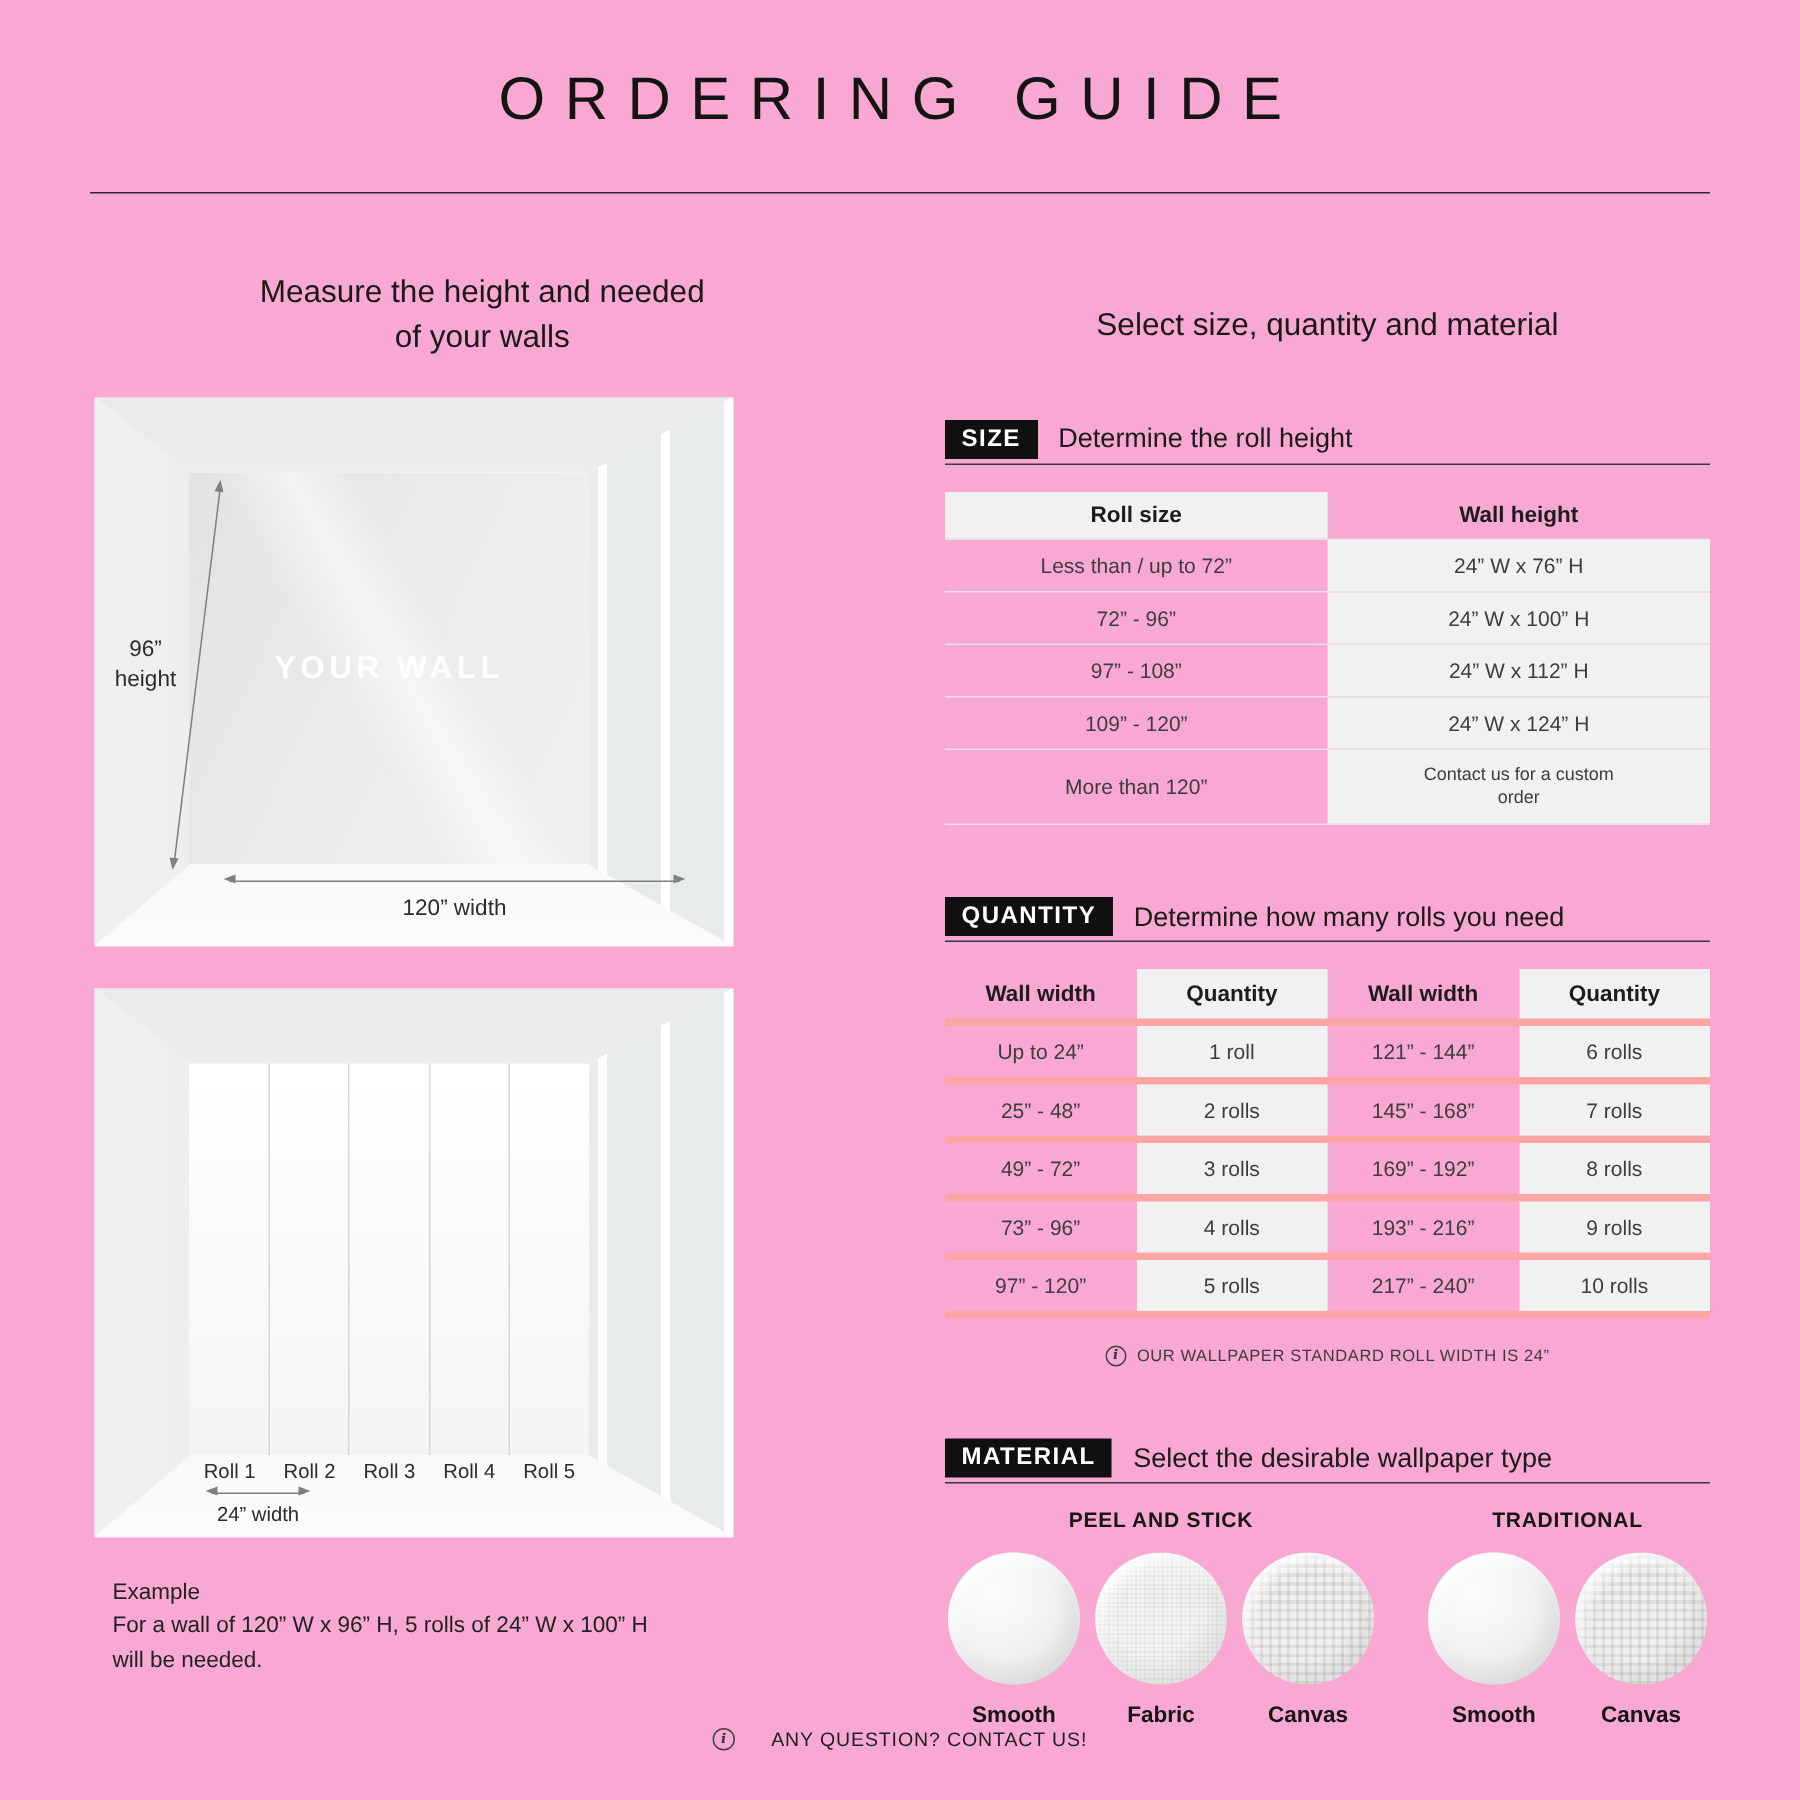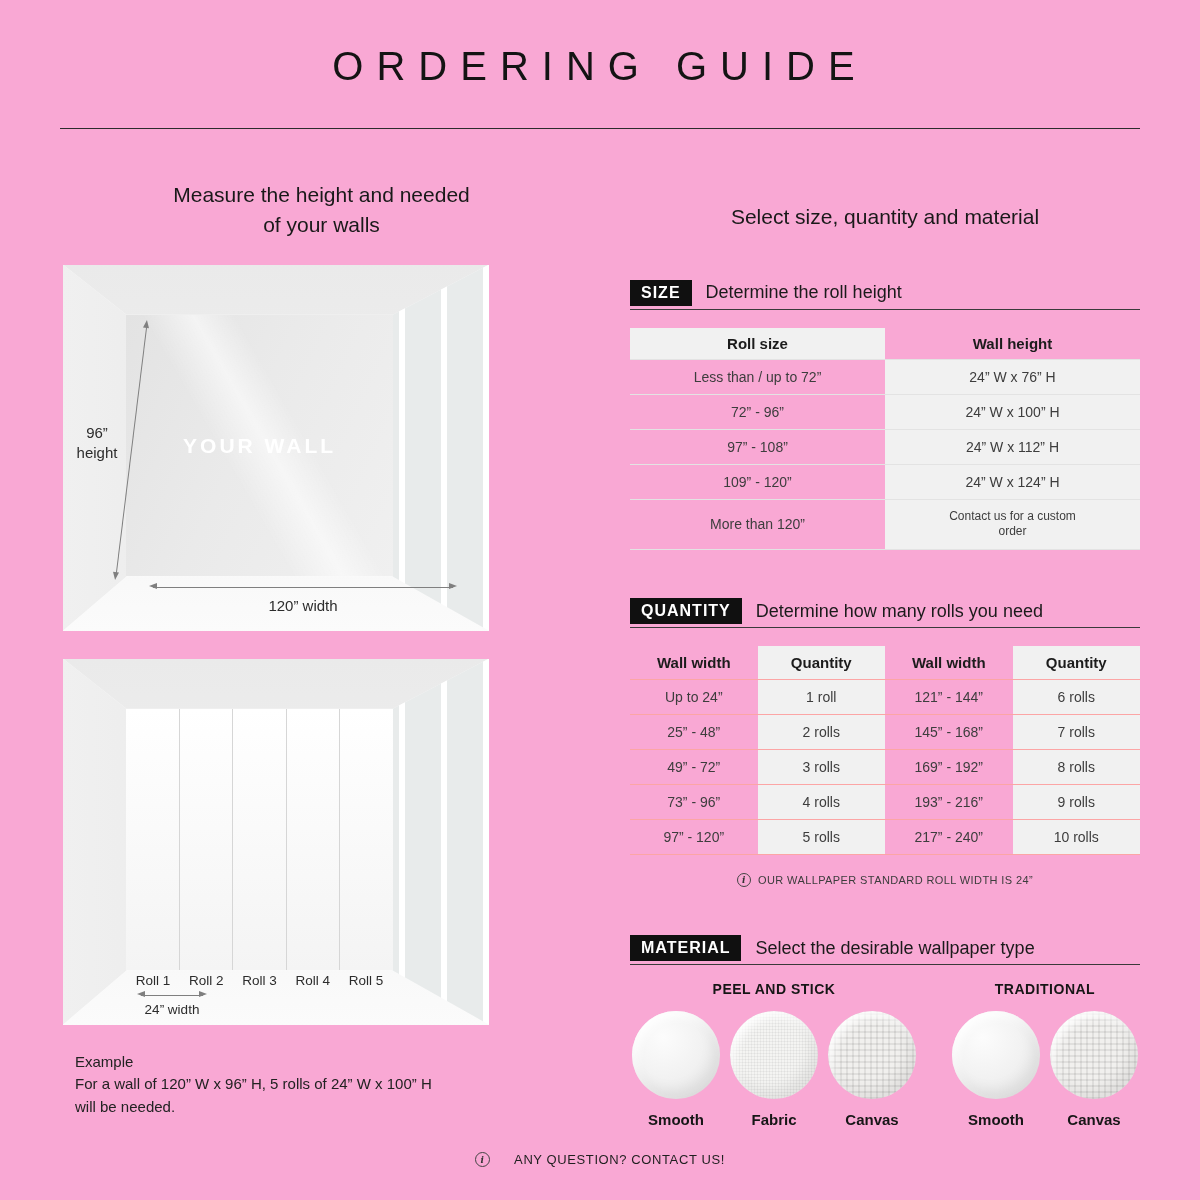--- a/index.html
+++ b/index.html
@@ -70,21 +70,21 @@
   .size-table { margin-top:18px; }
   .s-row { display:grid; grid-template-columns:1fr 1fr; border-bottom:1px solid #e3e3e3; }
   .s-cell { text-align:center; padding:9px 8px; font-size:14px; color:#3d3d3d; align-self:center; }
   .s-head .s-cell { font-weight:700; font-size:15px; color:#1c1c1c; padding:7px 8px; }
   .shade { background:#f1f1f1; height:100%; display:flex; align-items:center; justify-content:center; }
   .s-cell.small-note { font-size:12px; line-height:1.3; }
   .s-cell.small-note .inner { max-width:150px; }
 
   
   .qty-table { margin-top:18px; }
-  .q-row { display:grid; grid-template-columns:repeat(4,1fr); border-bottom:1px solid #fca5a5; }
+  .q-row { display:grid; grid-template-columns:repeat(4,1fr); border-bottom:5px solid #fca5a5; }
   .q-cell { text-align:center; padding:9px 4px; font-size:14px; color:#3d3d3d; align-self:center; }
   .q-head .q-cell { font-weight:700; font-size:15px; color:#1c1c1c; padding:8px 4px; }
 
   .roll-note { margin-top:18px; display:flex; align-items:center; justify-content:center; gap:7px;
     font-size:11px; letter-spacing:0.4px; color:#3c3c3c; font-weight:500; }
 
   
   .info-icon { display:inline-flex; align-items:center; justify-content:center; width:14px; height:14px;
     border:1px solid #444444; border-radius:50%; flex:none; }
   .info-icon::before { content:"i"; font-family:"DejaVu Serif",serif; font-style:italic; font-weight:700; font-size:9px; color:#333333; }

